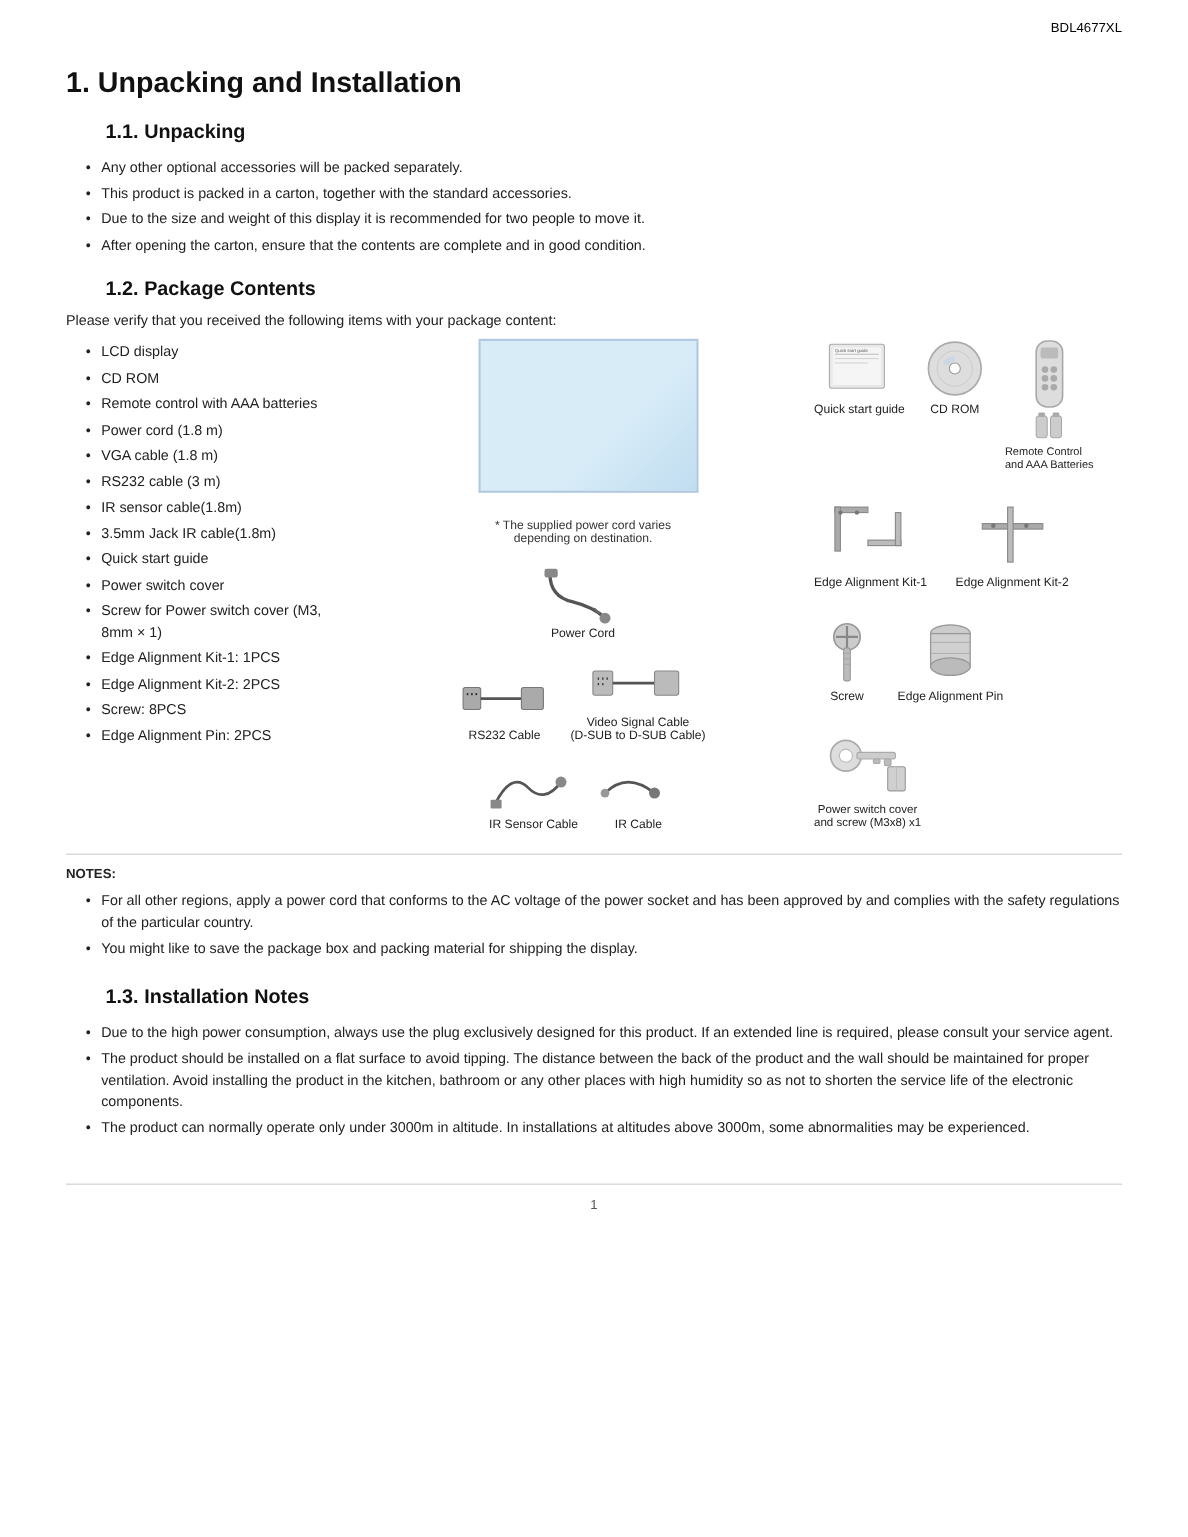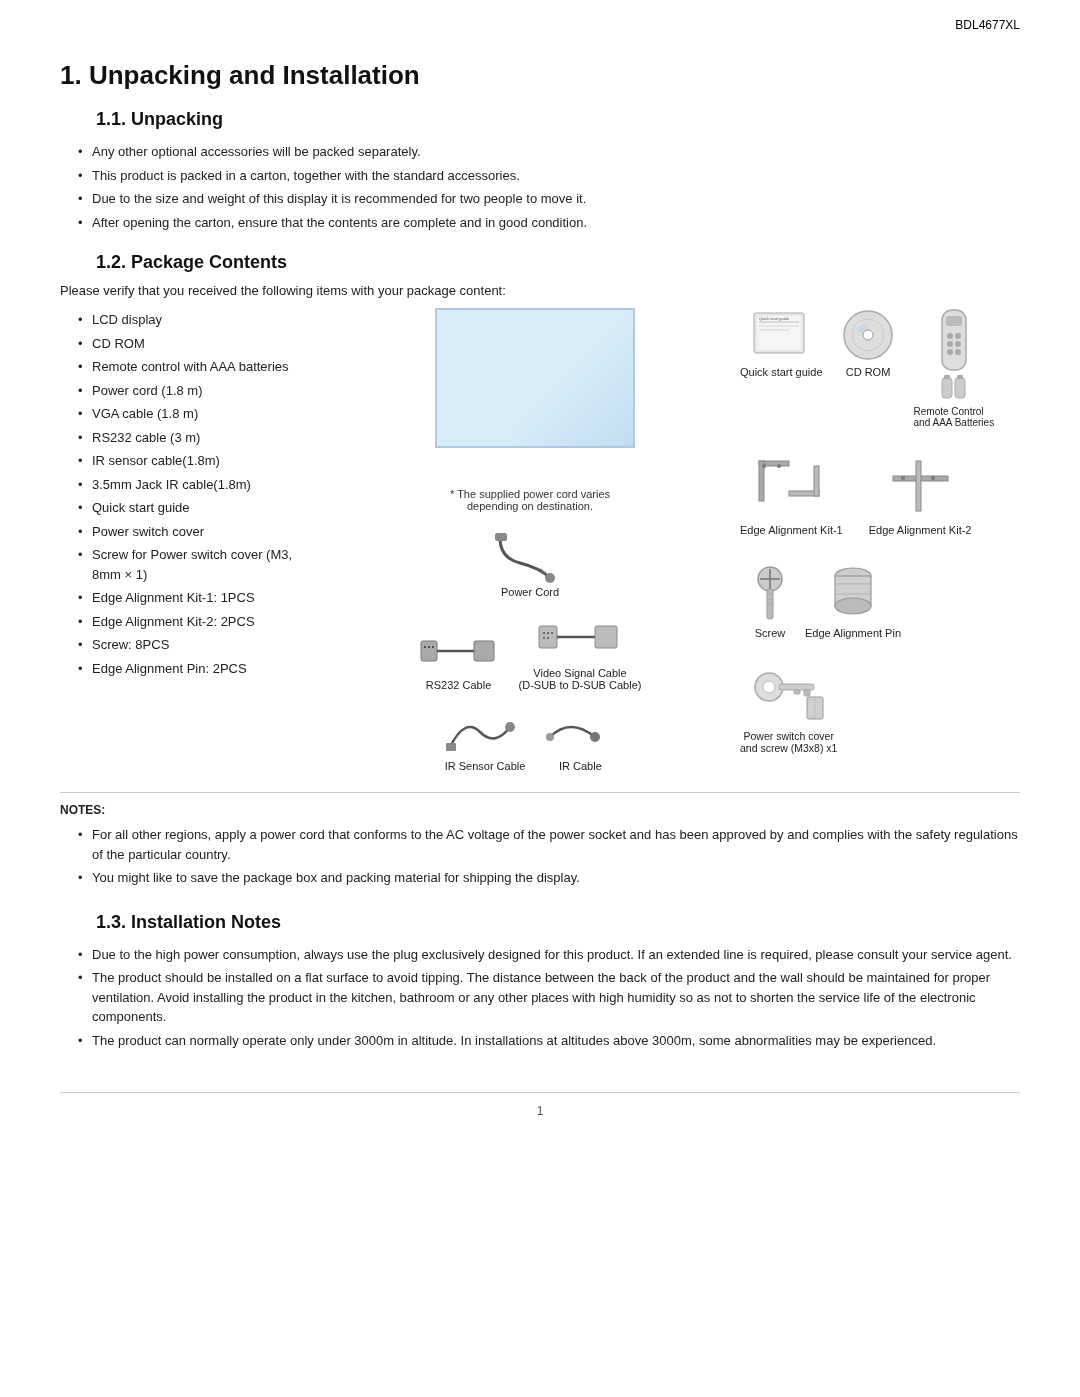--- a/index.html
+++ b/index.html
@@ -88,21 +88,21 @@
       border: 2px solid #b0c8e0;
       background: linear-gradient(135deg, #d8ecf8 60%, #c0ddf0 100%);
       margin-bottom: 8px;
       margin-left: 10px;
     }
     .power-cord-note {
       font-size: 11px;
       color: #333;
       text-align: center;
       width: 190px;
-      margin-top: 16px;
+      margin-top: 0;
     }
     .item-label {
       font-size: 11px;
       color: #222;
       text-align: center;
       margin-top: 3px;
     }
     .item-row {
       display: flex;
       gap: 20px;
@@ -127,21 +127,21 @@
       margin-bottom: 6px;
     }
     .right-col-row {
       display: flex;
       gap: 10px;
       align-items: flex-start;
       justify-content: flex-start;
     }
     .right-col-row-3 {
       display: flex;
-      gap: 5px;
+      gap: 16px;
       align-items: center;
       justify-content: flex-start;
     }
   </style>
 </head>
 <body>
 
 <div class="page">
 
   <div class="top-right-label">BDL4677XL</div>

